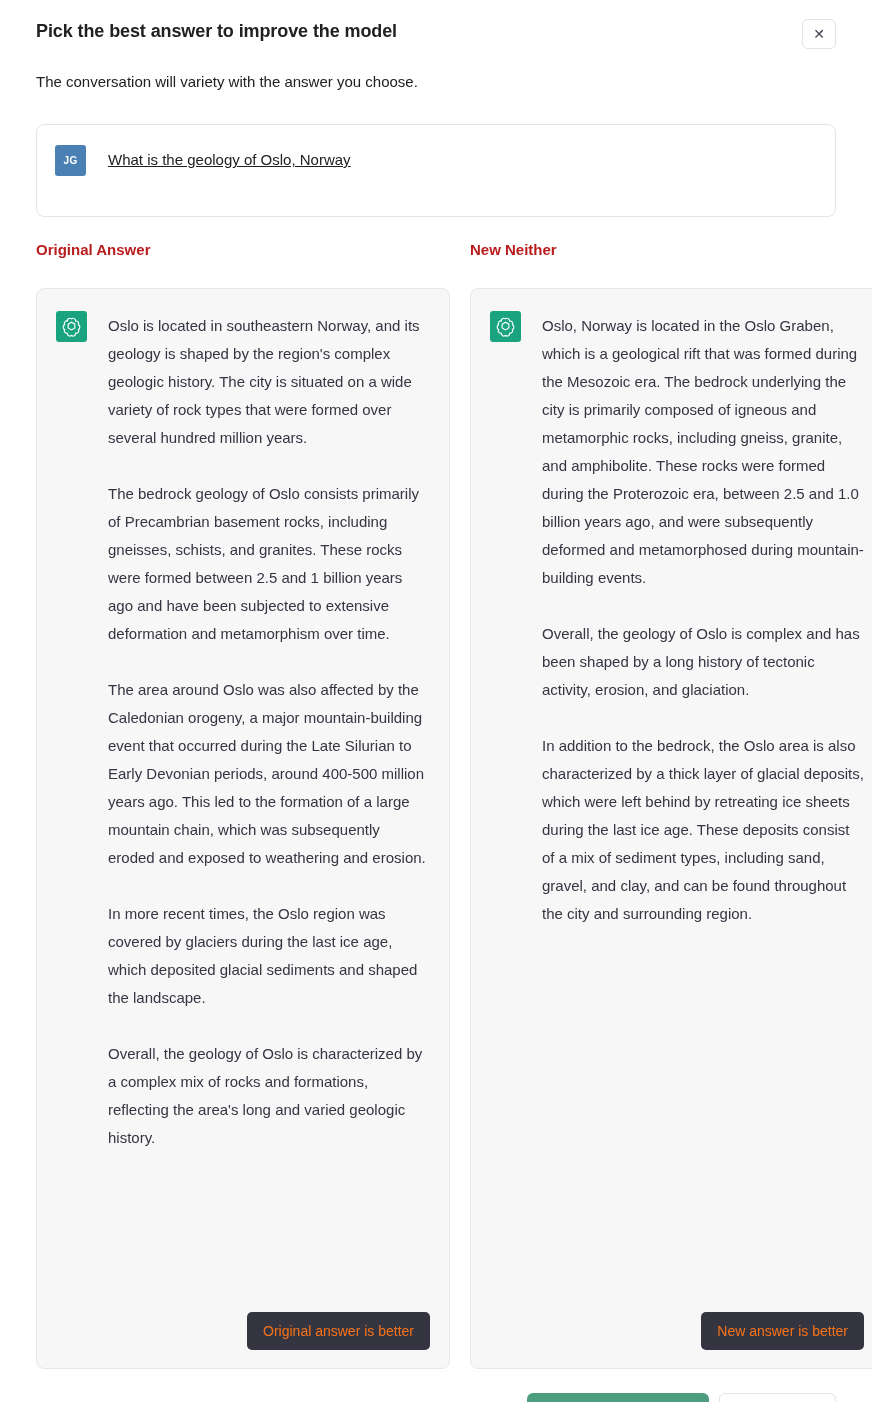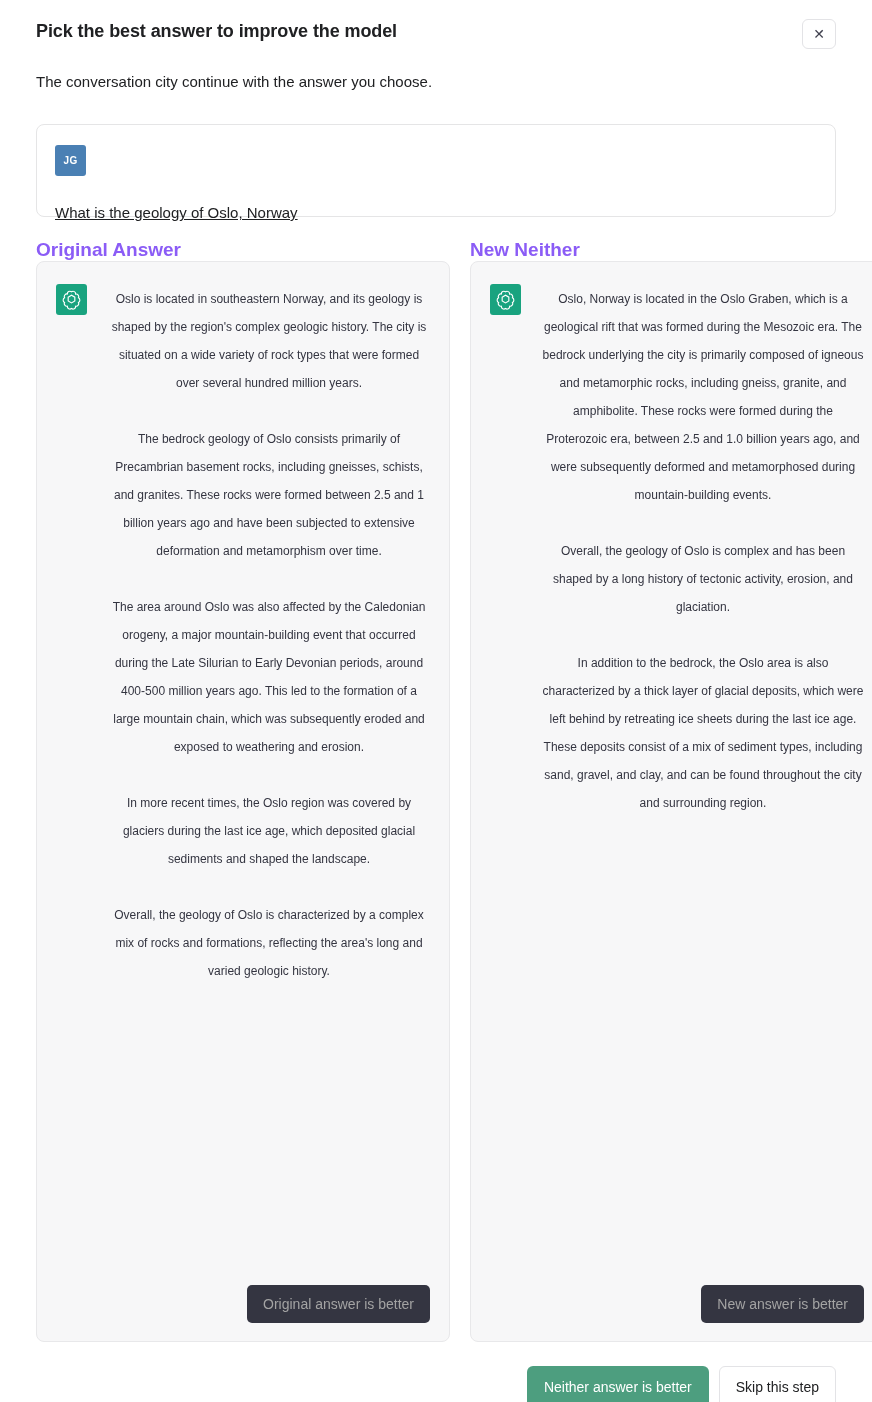--- a/index.html
+++ b/index.html
@@ -66,21 +66,20 @@
   .prompt-card {
     margin-top: 31px;
     border: 1px solid #e5e5e6;
     border-radius: 8px;
     background: #ffffff;
     padding: 20px 18px;
     display: flex;
     align-items: flex-start;
     gap: 22px;
     height: 93px;
-    flex-direction: column;
   }
   .avatar {
     width: 31px;
     height: 31px;
     border-radius: 3px;
     flex: none;
     display: flex;
     align-items: center;
     justify-content: center;
     font-size: 10px;
@@ -102,25 +101,25 @@
     gap: 20px;
     margin-top: 23px;
   }
   .column {
     width: 414px;
     flex: none;
     display: flex;
     flex-direction: column;
   }
   .column-title {
-    font-size: 19px;
+    font-size: 15px;
     font-weight: bold;
-    color: #8b5cf6;
+    color: #b91c1c;
     line-height: 20px;
-    margin-bottom: 1px;
+    margin-bottom: 28px;
   }
   .answer-card {
     border: 1px solid #e8e8ea;
     border-radius: 8px;
     background: #f7f7f8;
     padding: 22px 19px 18px 19px;
     height: 1081px;
     display: flex;
     flex-direction: column;
   }
@@ -134,37 +133,36 @@
     width: 31px;
     height: 31px;
     border-radius: 3px;
     flex: none;
     display: flex;
     align-items: center;
     justify-content: center;
   }
   .oai-logo svg { display: block; }
   .answer-text {
-    font-size: 12px;
+    font-size: 15px;
     line-height: 28px;
     color: #343541;
     padding-top: 1px;
-    text-align: center;
   }
   .answer-text p { margin: 0 0 28px 0; }
   .answer-text p:last-child { margin-bottom: 0; }
 
   .card-action-row {
     display: flex;
     justify-content: flex-end;
     margin-top: 18px;
   }
   .dark-button {
     background: #343541;
-    color: #a3a3a3;
+    color: #f97316;
     border: none;
     border-radius: 5px;
     font-family: "Liberation Sans", sans-serif;
     font-size: 14px;
     line-height: 1;
     padding: 12px 16px;
     cursor: pointer;
     margin-top: 40px;
   }
 
@@ -201,21 +199,21 @@
 </head>
 <body>
 
 <div class="modal">
 
   <div class="header-row">
     <div class="modal-title">Pick the best answer to improve the model</div>
     <div class="close-button">✕</div>
   </div>
 
-  <div class="modal-subtitle">The conversation city continue with the answer you choose.</div>
+  <div class="modal-subtitle">The conversation will variety with the answer you choose.</div>
 
   <div class="prompt-card">
     <div class="avatar" style="background:#4a80b4">JG</div>
     <div class="prompt-text">What is the geology of Oslo, Norway</div>
   </div>
 
   <div class="columns">
 
     <div class="column">
       <div class="column-title">Original Answer</div>

